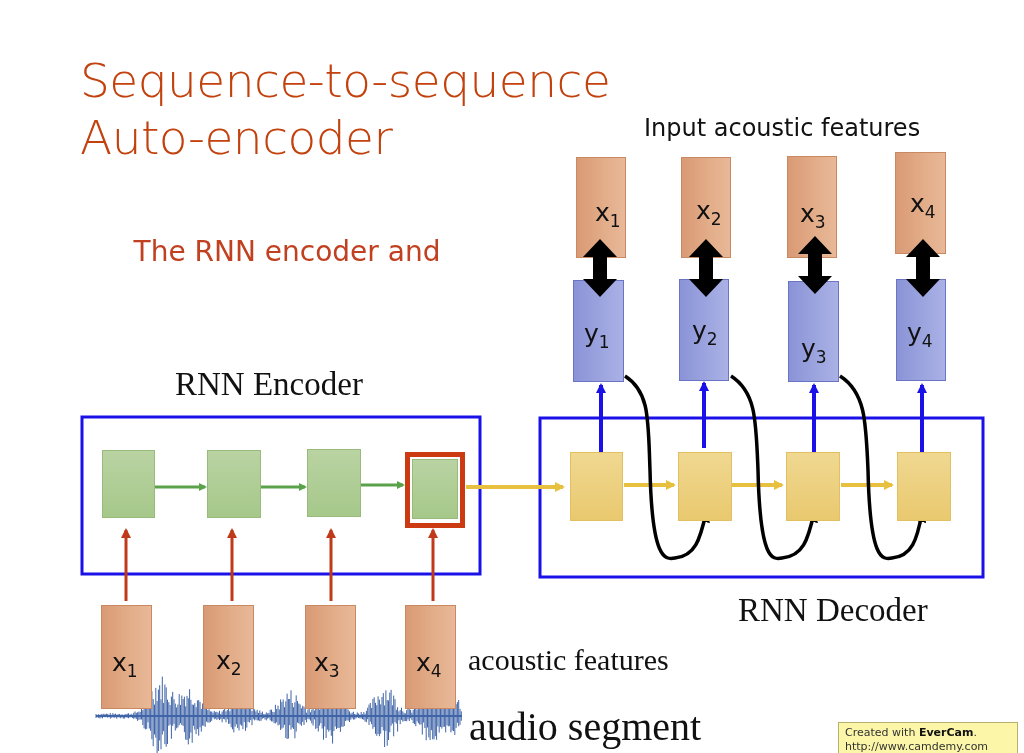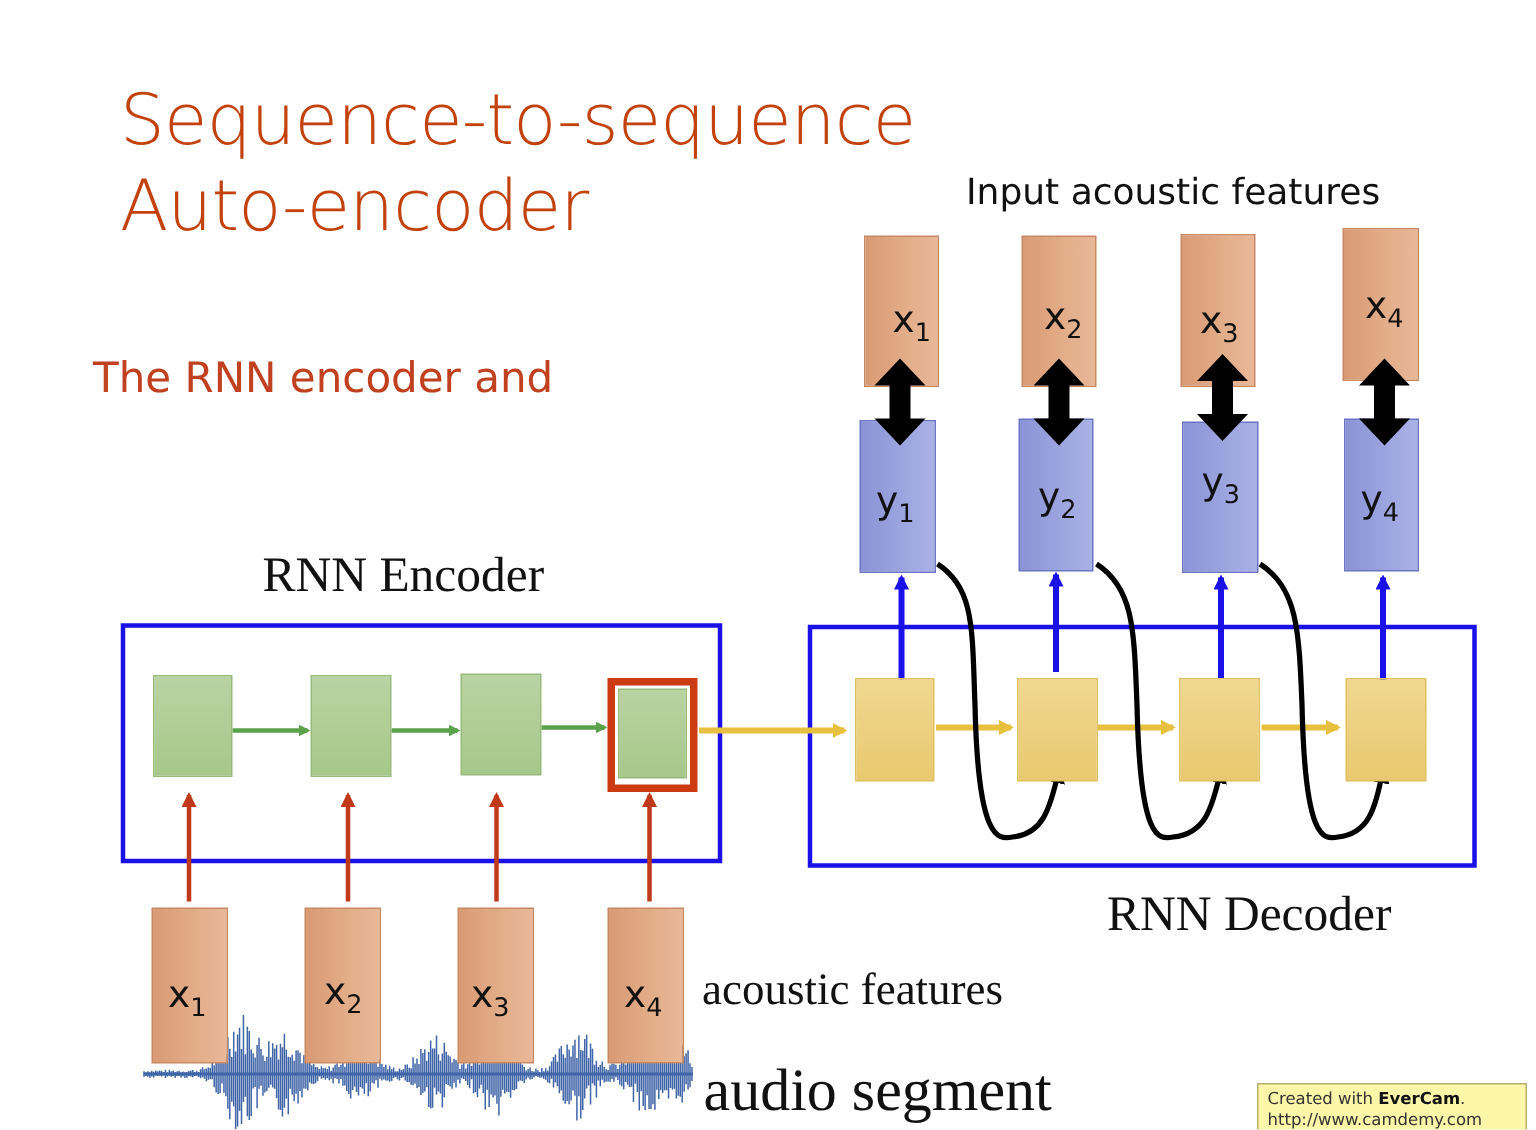--- a/index.html
+++ b/index.html
@@ -1,19 +1,19 @@
 <!DOCTYPE html>
 <html><head>
 <meta charset="utf-8">
 <style>
   html, body { margin: 0; padding: 0; }
   body { width: 1024px; height: 753px; background: #ffffff; position: relative; overflow: hidden; font-family: "DejaVu Sans", sans-serif; }
   .abs { position: absolute; }
   .title { left: 80px; top: 52px; font-size: 47px; line-height: 57px; color: #c2410c; font-family: "DejaVu Sans", sans-serif; font-weight: 300; letter-spacing: -0.5px; }
-  .note { left: 62px; top: 226px; width: 450px; color: #c0401f; font-size: 28px; line-height: 52px; font-family: "DejaVu Sans", sans-serif; }
+  .note { left: 62px; top: 226px; width: 450px; text-align: center; color: #c0401f; font-size: 28px; line-height: 52px; font-family: "DejaVu Sans", sans-serif; }
   .serif { font-family: "Liberation Serif", serif; color: #111; }
   .enc-label { left: 175px; top: 366px; font-size: 33px; }
   .dec-label { left: 738px; top: 592px; font-size: 33px; }
   .feat-label { left: 468px; top: 643px; font-size: 30px; }
   .audio-label { left: 469px; top: 703px; font-size: 40px; text-align: right; }
   .in-label { left: 600px; top: 114px; font-size: 24px; color: #111; font-family: "DejaVu Sans", sans-serif; margin-left: 44px; }
   .box-x { background: linear-gradient(90deg, #d99a74 0%, #e3ae8a 60%, #e8b898 100%); border: 1px solid #c98a63; box-sizing: border-box; }
   .box-y { background: linear-gradient(90deg, #8a93d6 0%, #9ea6e0 60%, #aab1e6 100%); border: 1px solid #6b74c4; box-sizing: border-box; }
   .box-g { background: linear-gradient(180deg, #b9d3a2 0%, #a6c88a 100%); border: 1px solid #98bb7c; box-sizing: border-box; }
   .box-d { background: linear-gradient(180deg, #f0d891 0%, #e9c96f 100%); border: 1px solid #e0c060; box-sizing: border-box; }
@@ -132,21 +132,21 @@
   <div class="sym" style="left:14px;top:36px;"><span>x</span><sub>4</sub></div>
 </div>
 
 <div class="abs box-y" style="left:573px;top:280px;width:51px;height:102px;">
   <div class="sym" style="left:10px;top:38px;"><span>y</span><sub>1</sub></div>
 </div>
 <div class="abs box-y" style="left:679px;top:279px;width:50px;height:102px;">
   <div class="sym" style="left:12px;top:36px;"><span>y</span><sub>2</sub></div>
 </div>
 <div class="abs box-y" style="left:788px;top:281px;width:51px;height:101px;">
-  <div class="sym" style="left:12px;top:24px;"><span>y</span><sub>3</sub></div>
+  <div class="sym" style="left:12px;top:52px;"><span>y</span><sub>3</sub></div>
 </div>
 <div class="abs box-y" style="left:896px;top:279px;width:50px;height:102px;">
   <div class="sym" style="left:10px;top:38px;"><span>y</span><sub>4</sub></div>
 </div>
 
 <svg width="1024" height="753" style="pointer-events:none;">
   <g transform="translate(600,239)">
     <path d="M-17,18 L0,0 L17,18 L7,18 L7,40 L17,40 L0,58 L-17,40 L-7,40 L-7,18 z" fill="#000"></path>
   </g>
   <g transform="translate(706,239)">

